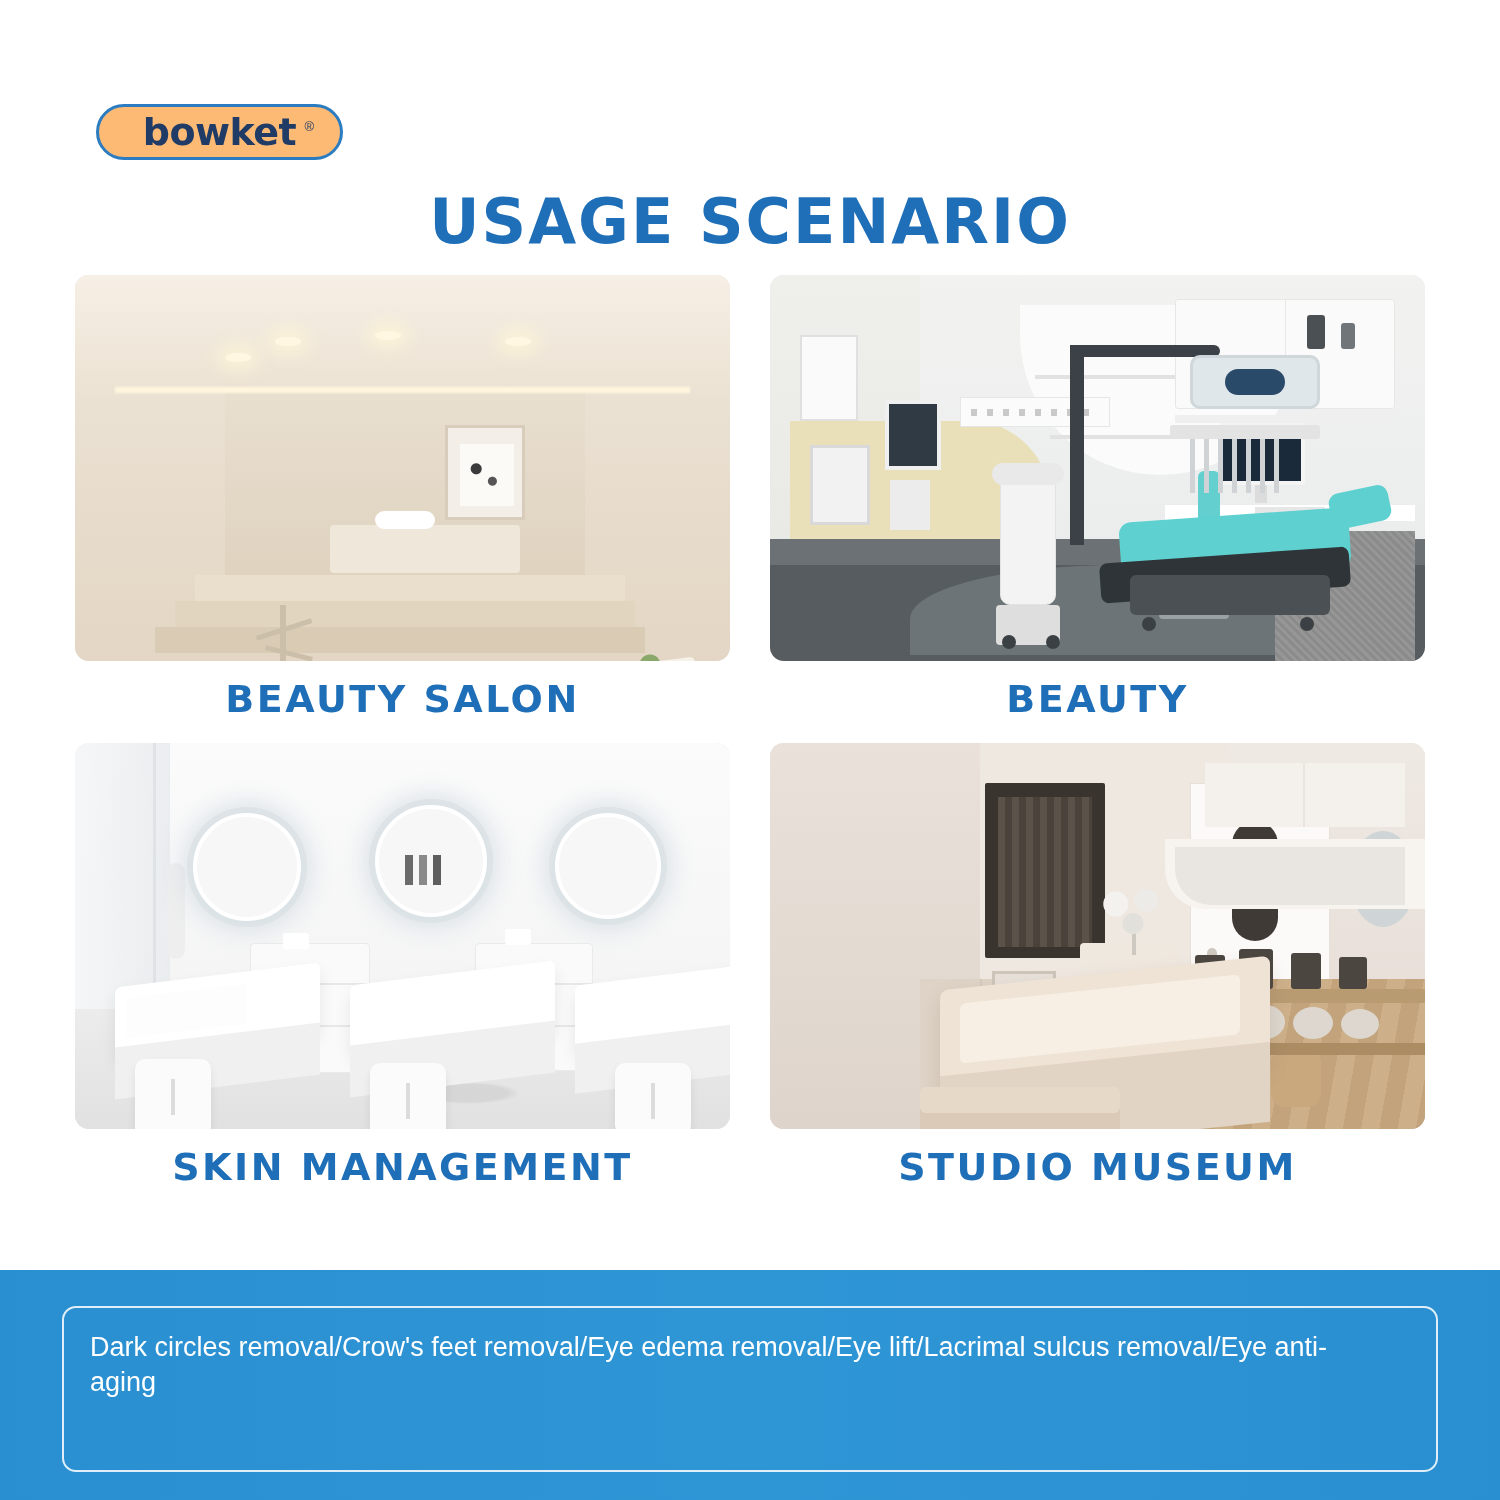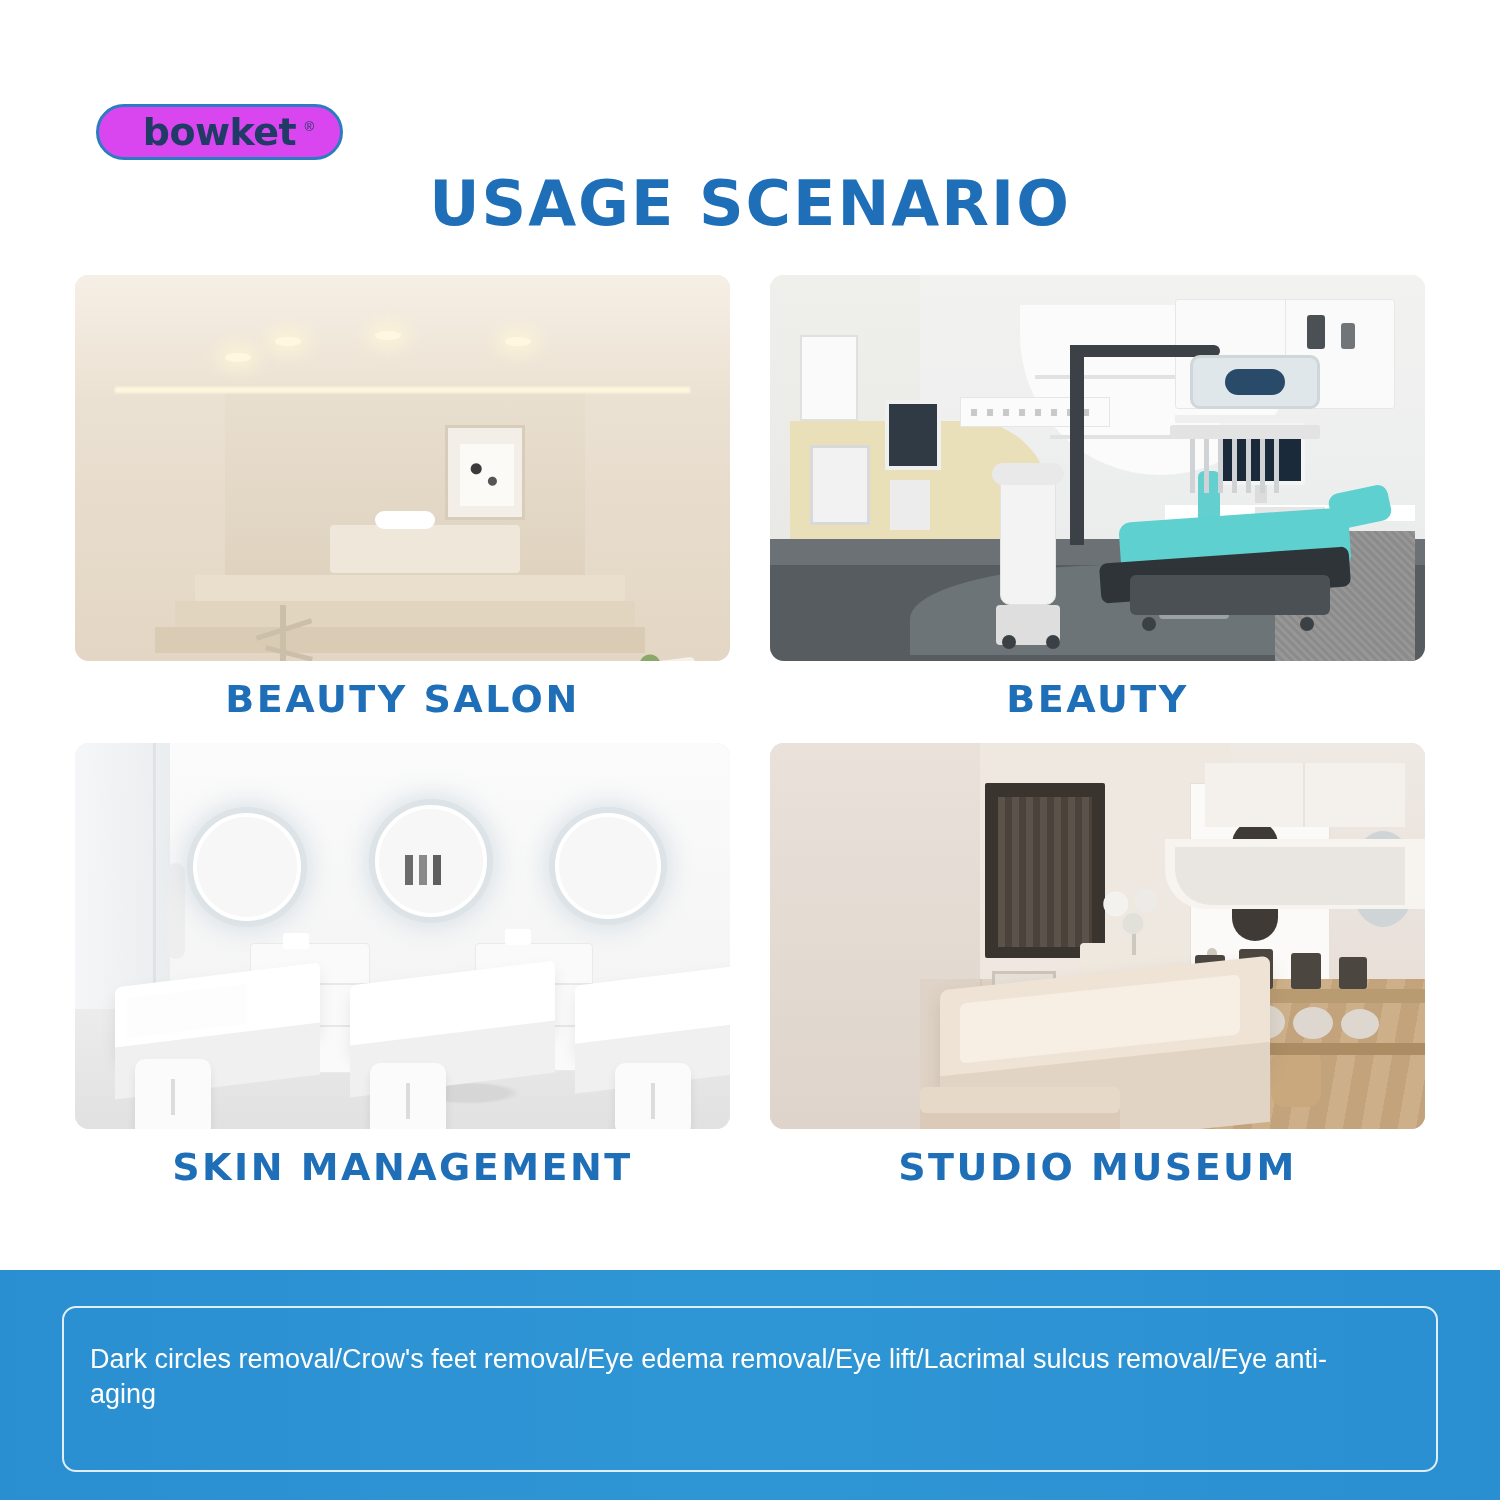--- a/index.html
+++ b/index.html
@@ -16,21 +16,21 @@
     overflow: hidden;
   }
 
   
   .logo {
     position: absolute;
     left: 96px; top: 104px;
     width: 247px; height: 56px;
     border: 3px solid #2b7cc0;
     border-radius: 28px;
-    background: #d946ef;
+    background: #fdba74;
     display: flex;
     align-items: center;
     justify-content: center;
   }
   .logo-text {
     font-size: 38px;
     font-weight: bold;
     color: #1f3b66;
     letter-spacing: -0.5px;
     position: relative;
@@ -40,21 +40,21 @@
     position: absolute;
     right: 26px; top: 12px;
     font-size: 13px;
     color: #1f3b66;
     font-family: "Liberation Sans", sans-serif;
   }
 
   
   .title {
     position: absolute;
-    left: 0; right: 0; top: 167px;
+    left: 0; right: 0; top: 185px;
     text-align: center;
     font-size: 62px;
     font-weight: bold;
     color: #1f6fb8;
     letter-spacing: 2px;
     font-family: "DejaVu Sans", sans-serif;
   }
 
   
   .grid {
@@ -101,21 +101,21 @@
   .banner-line1 {
     color: #ffffff;
     font-size: 27px;
     line-height: 1.25;
     white-space: nowrap;
   }
   .banner-line2 {
     color: #ffffff;
     font-size: 27px;
     line-height: 1.3;
-    margin-top: 12px;
+    margin-top: 0;
     max-width: 1290px;
   }
 
   
   .abs { position: absolute; }
 
   
   .bs-bg { inset: 0; background: linear-gradient(180deg,#efe7dc 0%,#e8ddcd 55%,#e3d6c4 100%); }
   .bs-ceiling { left:0; top:0; width:100%; height:120px; background:linear-gradient(180deg,#f6efe5,#ece2d3); }
   .bs-cove { left:40px; top:112px; width:575px; height:6px; background:#fff6dd; filter:blur(1px); }

